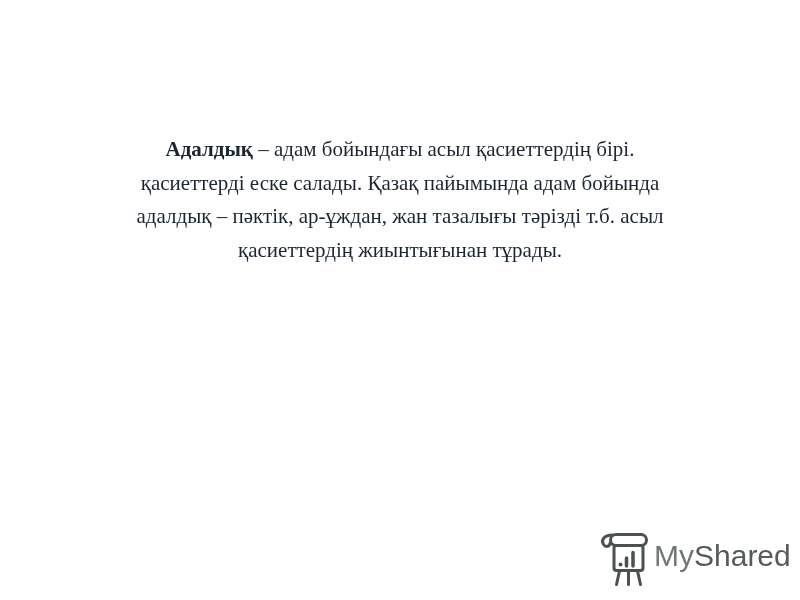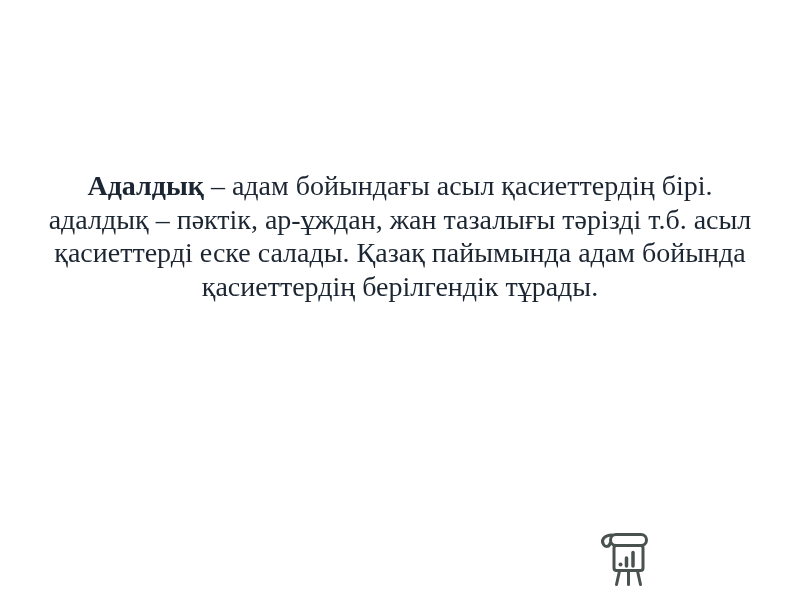--- a/index.html
+++ b/index.html
@@ -17,23 +17,22 @@
     background: #ffffff;
     font-family: "Liberation Serif", "DejaVu Serif", serif;
   }
   .text-block {
     position: absolute;
     left: 30px;
     right: 30px;
     top: 133px;
     text-align: center;
     color: #1c2632;
-    font-size: 28px;
+    font-size: 21px;
     line-height: 33.5px;
-    margin-top: 36px;
   }
   .text-line {
     white-space: nowrap;
   }
   .lead-word {
     font-weight: bold;
   }
   .watermark {
     position: absolute;
     left: 597px;
@@ -62,23 +61,23 @@
     font-weight: 500;
   }
 </style>
 </head>
 <body>
 
 <div class="slide">
 
   <div class="text-block">
     <div class="text-line"><span class="lead-word">Адалдық</span><span> – адам бойындағы асыл қасиеттердің бірі.</span></div>
+    <div class="text-line">қасиеттерді еске салады. Қазақ пайымында адам бойында</div>
     <div class="text-line">адалдық – пәктік, ар-ұждан, жан тазалығы тәрізді т.б. асыл</div>
-    <div class="text-line">қасиеттерді еске салады. Қазақ пайымында адам бойында</div>
-    <div class="text-line">қасиеттердің берілгендік тұрады.</div>
+    <div class="text-line">қасиеттердің жиынтығынан тұрады.</div>
   </div>
 
   <div class="watermark">
     <span>
       <svg width="52" height="57" viewBox="0 0 52 57" fill="none" xmlns="http://www.w3.org/2000/svg">
 
         <rect x="13.5" y="3.5" width="36" height="11" rx="5.5" stroke="#49524e" stroke-width="3"></rect>
 
         <path d="M15 4 C7.5 4 3.5 9 6.5 13.5 C8.5 16.5 12.5 15.8 13 12.2" stroke="#49524e" stroke-width="3" stroke-linecap="round"></path>
 
@@ -86,15 +85,16 @@
 
         <circle cx="23.5" cy="33.5" r="2" fill="#49524e"></circle>
         <path d="M29.5 35 V27" stroke="#49524e" stroke-width="3.5" stroke-linecap="round"></path>
         <path d="M36 35 V21.5" stroke="#49524e" stroke-width="3.5" stroke-linecap="round"></path>
 
         <path d="M22.5 40 L19.5 53.5" stroke="#49524e" stroke-width="3" stroke-linecap="round"></path>
         <path d="M31.5 40 V53.5" stroke="#49524e" stroke-width="3" stroke-linecap="round"></path>
         <path d="M40.5 40 L43.5 53.5" stroke="#49524e" stroke-width="3" stroke-linecap="round"></path>
       </svg>
     </span>
+    <span class="brand"><span class="brand-my">My</span><span class="brand-shared">Shared</span></span>
   </div>
 
 </div>
 
 </body></html>

